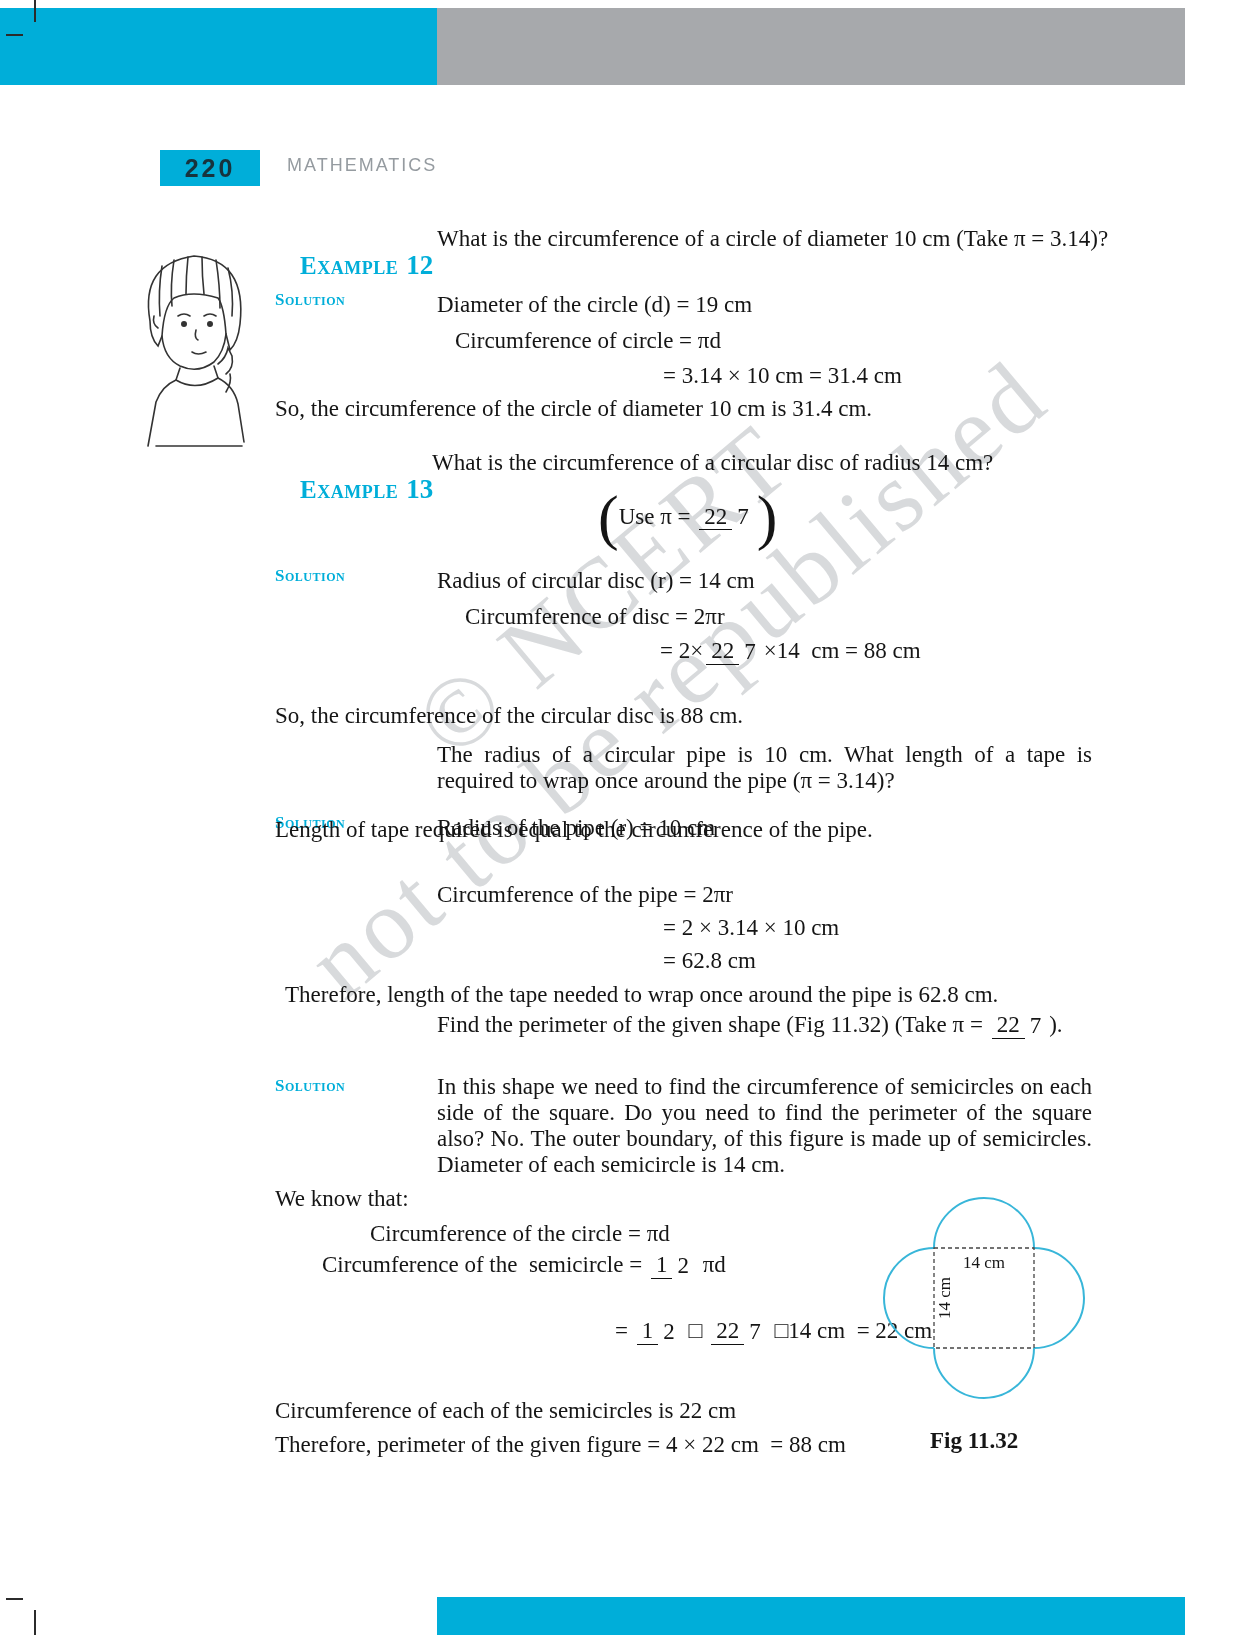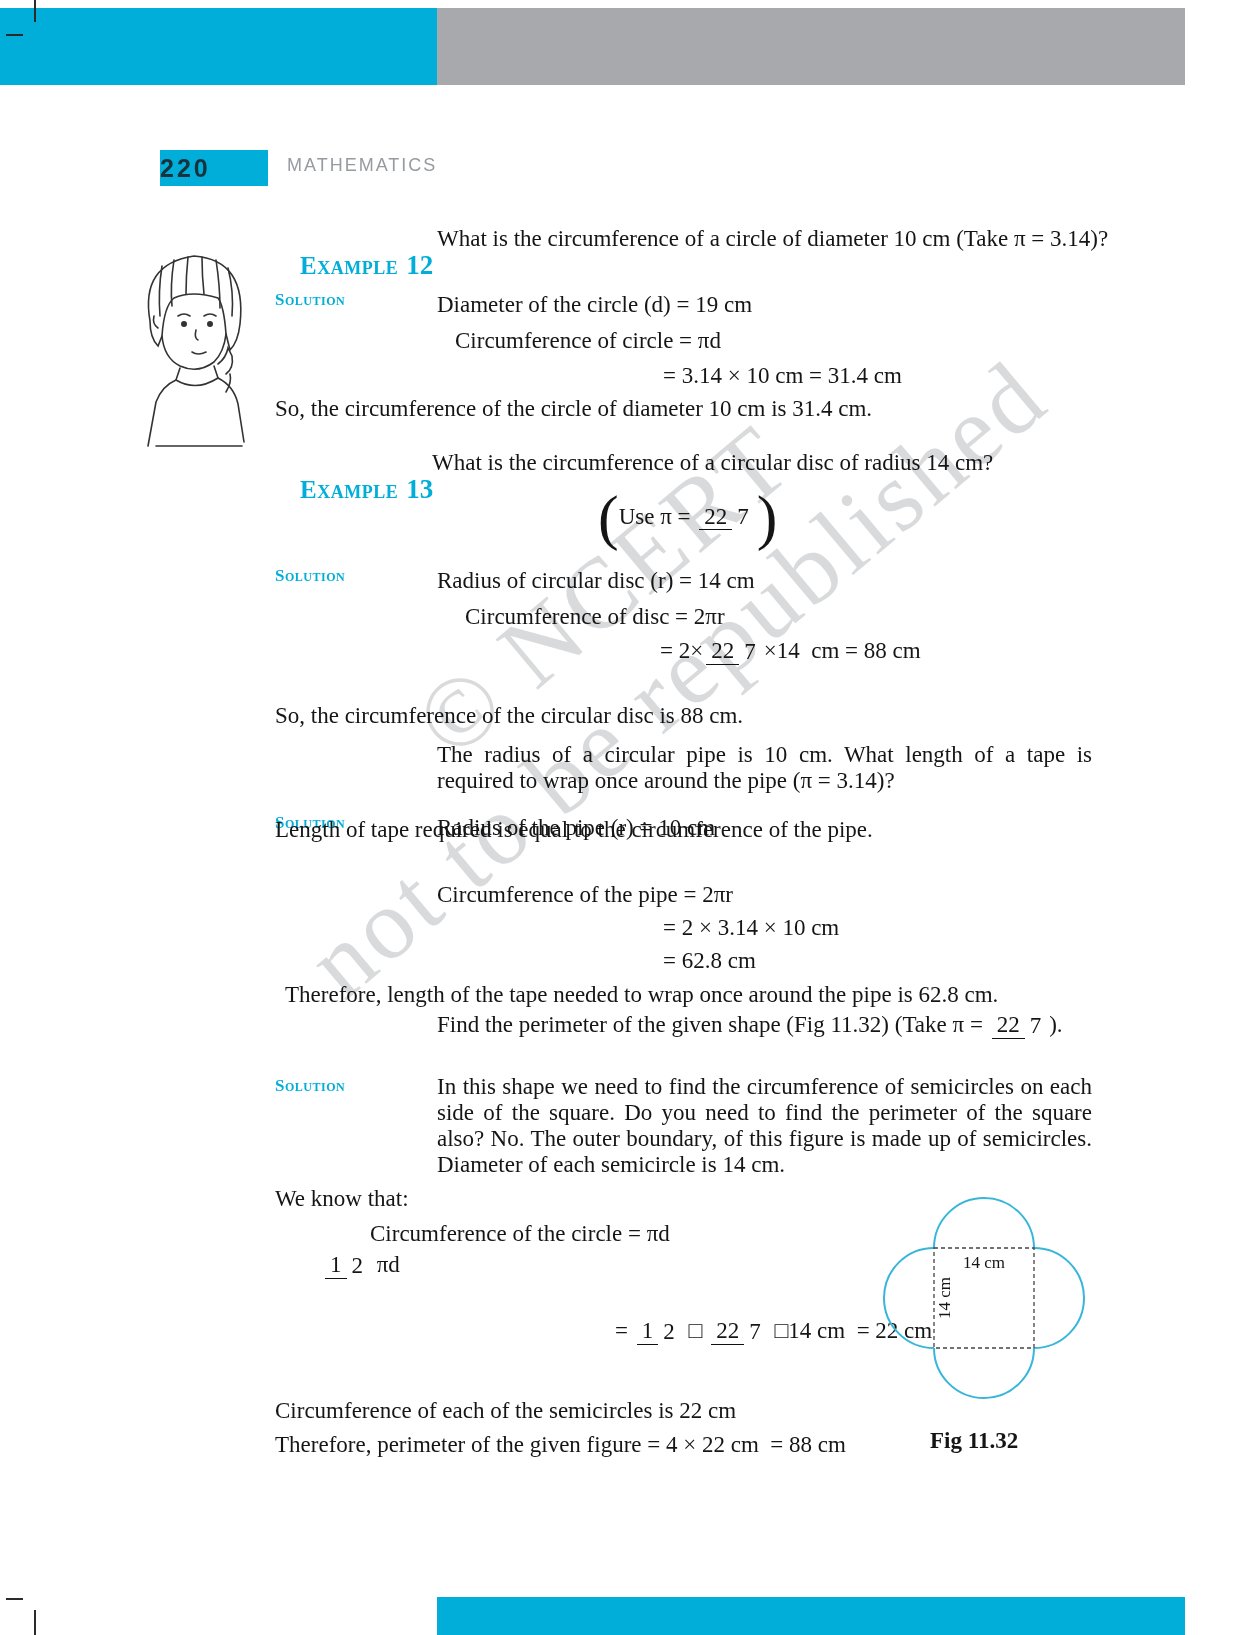--- a/index.html
+++ b/index.html
@@ -12,23 +12,23 @@
     position:relative;width:1238px;height:1635px;background:#ffffff;
     font-family:"Liberation Serif", serif;color:var(--ink);overflow:hidden;
   }
   
   .bar-cyan-top{position:absolute;left:0;top:8px;width:437px;height:77px;background:var(--accent);}
   .bar-gray-top{position:absolute;left:437px;top:8px;width:748px;height:77px;background:var(--graybar);}
   .bar-cyan-bottom{position:absolute;left:437px;top:1597px;width:748px;height:38px;background:var(--accent);}
   .crop{position:absolute;background:#2b2b2b;}
   
   .pagenum-box{
-    position:absolute;left:160px;top:150px;width:108px;height:36px;background:var(--accent);
+    position:absolute;left:160px;top:150px;width:100px;height:36px;background:var(--accent);
     color:#17333d;font-family:"Liberation Sans", sans-serif;font-size:25px;font-weight:bold;
-    display:flex;align-items:center;justify-content:flex-start;letter-spacing:3px;
+    display:flex;align-items:center;justify-content:center;letter-spacing:3px;
   }
   .subject{
     position:absolute;left:287px;top:155px;font-family:"Liberation Sans", sans-serif;
     font-size:18px;letter-spacing:2px;color:#959ba0;
   }
   
   .watermark{
     position:absolute;left:60px;top:520px;width:1160px;
     transform:rotate(-40deg);transform-origin:50% 50%;
     color:rgba(168,173,177,0.45);font-family:"Liberation Serif", serif;
@@ -173,20 +173,21 @@
 
   <div class="solh" style="left:275px;top:1076px;">
     <span class="word">Solution</span>
   </div>
   <div class="para" style="left:437px;top:1074px;width:655px;">In this shape we need to find the circumference of semicircles on each side of the square. Do you need to find the perimeter of the square also? No. The outer boundary, of this figure is made up of semicircles. Diameter of each semicircle is 14 cm.</div>
 
   <div class="line" style="left:275px;top:1186px;">We know that:</div>
   <div class="line" style="left:370px;top:1221px;">Circumference of the circle = πd</div>
 
   <div class="fline" style="left:322px;top:1252px;">
+    <span class="t">Circumference of the  semicircle = </span>
     <span class="frac">
       <span class="fnum">1</span>
       <span class="fden">2</span>
     </span>
     <span class="t"> πd</span>
   </div>
 
   <div class="fline" style="left:615px;top:1318px;">
     <span class="t">= </span>
     <span class="frac">

